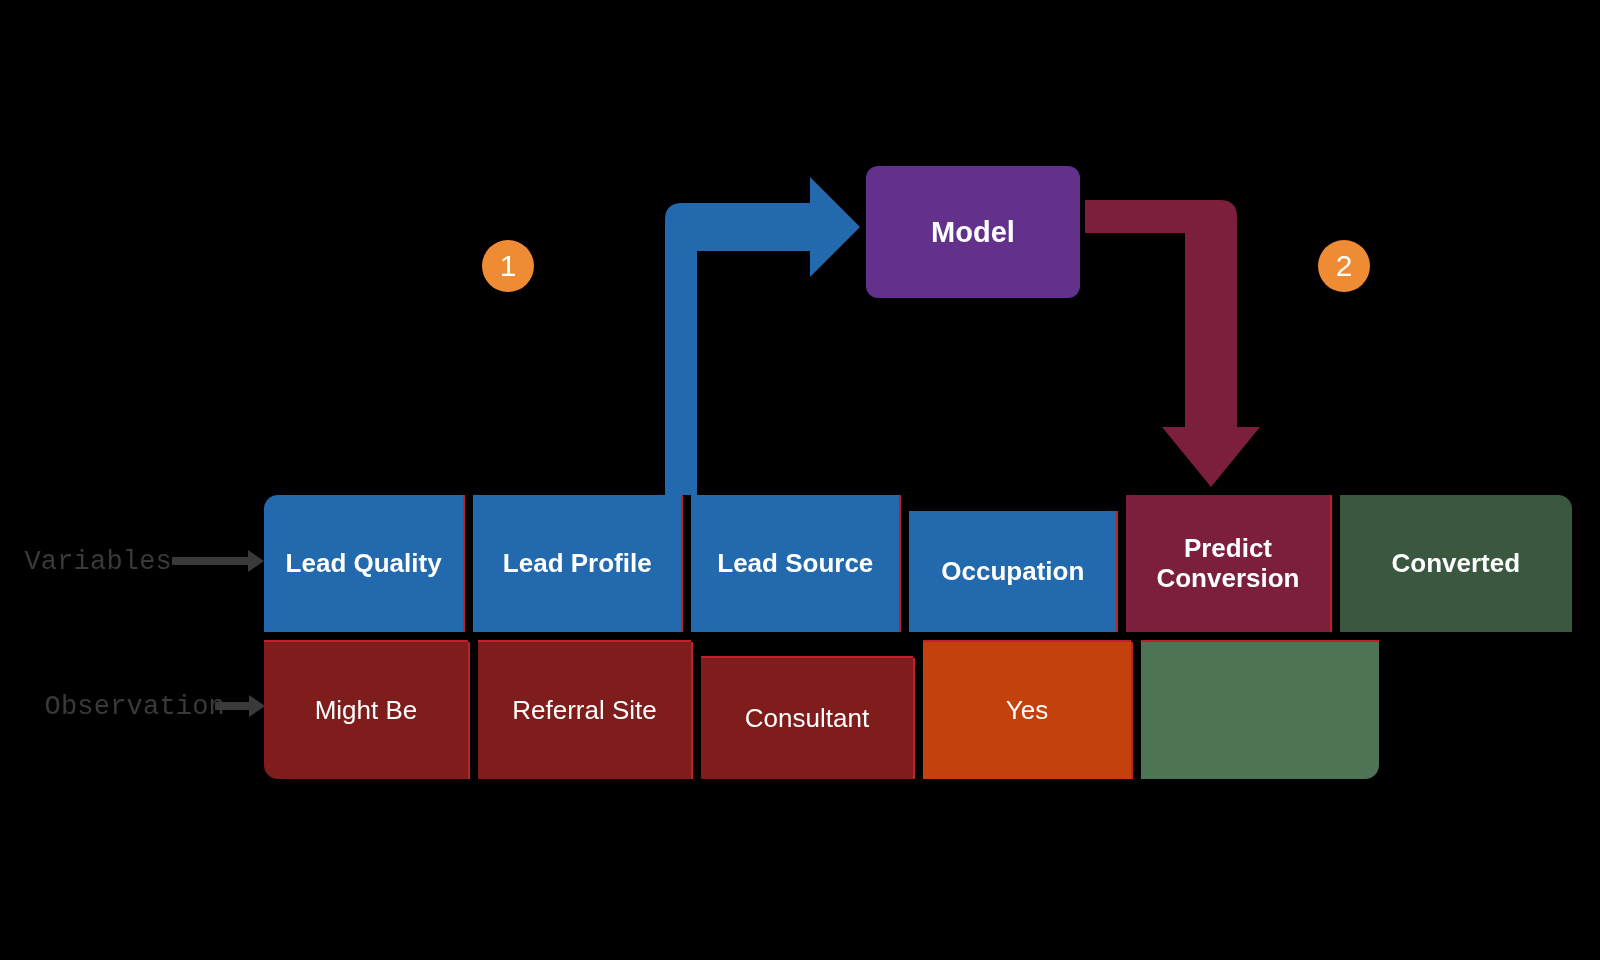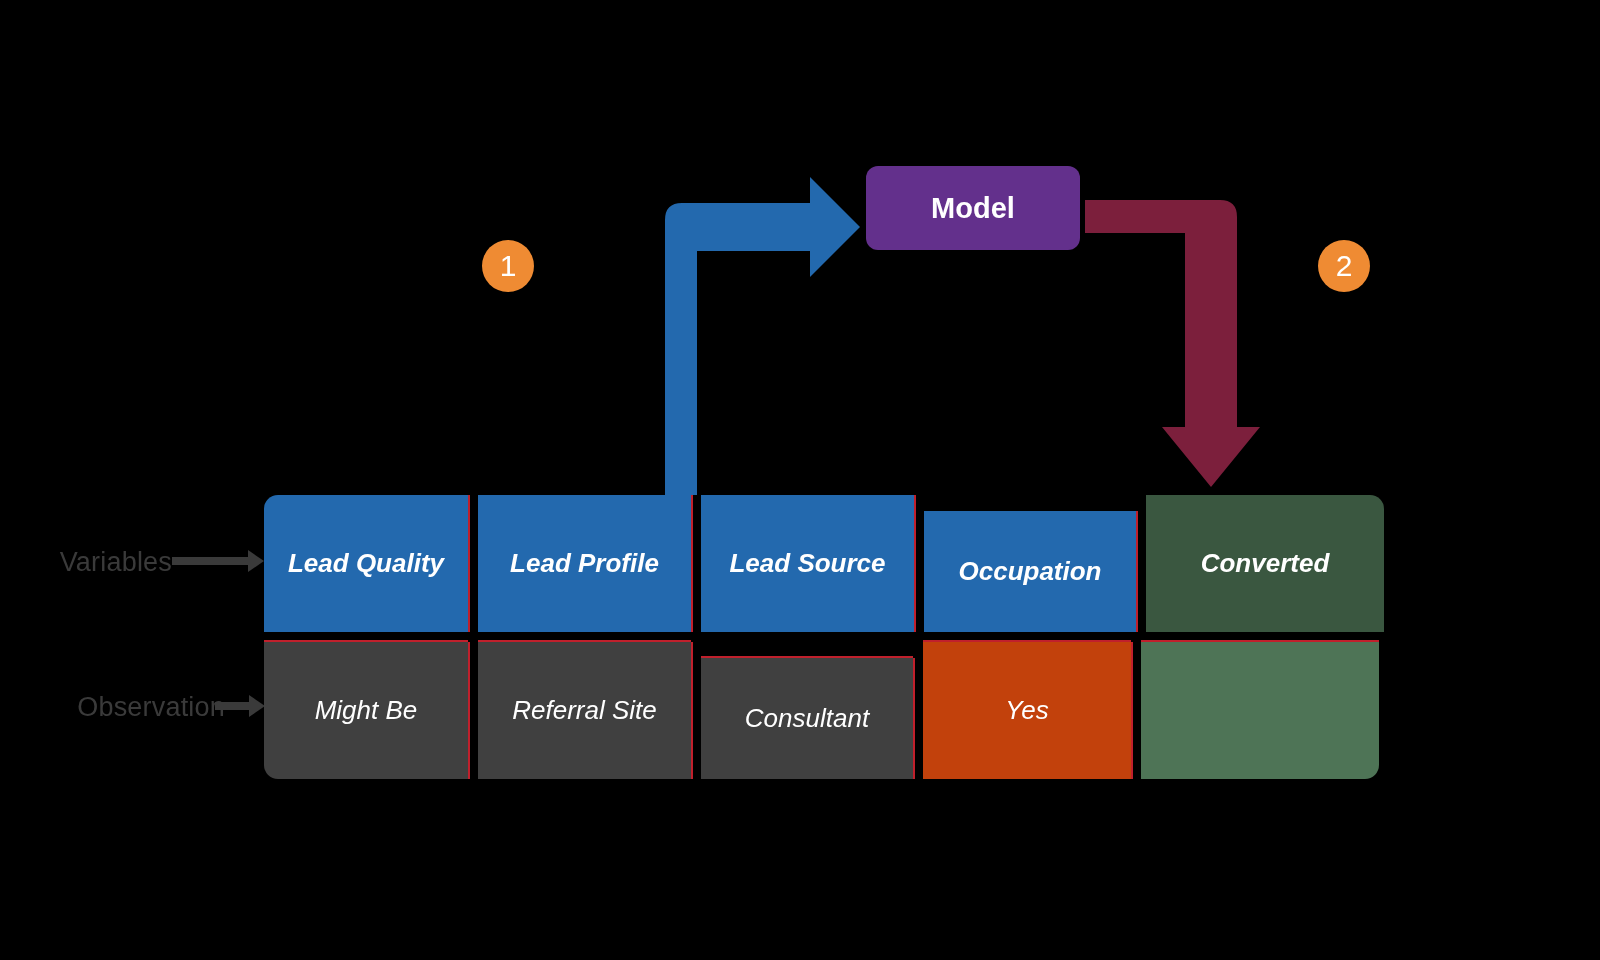--- a/index.html
+++ b/index.html
@@ -18,21 +18,21 @@
     width: 1600px;
     height: 960px;
     background: #000000;
   }
 
   
   .side-label {
     position: absolute;
     color: #3a3a3a;
     font-size: 27px;
-    font-family: Liberation Sans, sans-serif;
+    font-family: Liberation Mono, monospace;
     letter-spacing: 0.2px;
     white-space: nowrap;
     text-align: right;
   }
   #variables-label { left: 10px; top: 547px; width: 162px; }
   #observation-label { left: 10px; top: 692px; width: 215px; }
 
   .side-arrow {
     position: absolute;
     height: 8px;
@@ -71,42 +71,41 @@
   .cell {
     position: relative;
     box-sizing: border-box;
     display: flex;
     align-items: center;
     justify-content: center;
     text-align: center;
     color: #ffffff;
     margin-right: 10px;
     line-height: 1.15;
-    font-style: italic;
   }
   .cell:last-child { margin-right: 0; }
 
   .cell.w1 { width: 204px; }   
   .cell.w2 { width: 213px; }   
   .cell.w3 { width: 213px; }   
   .cell.w4 { width: 212px; margin-top: 16px; }   
   .cell.w5 { width: 208px; }   
   .cell.w6 { width: 238px; }   
 
   .cell.head {
     font-weight: bold;
     font-size: 26px;
   }
   .cell.obs {
     font-weight: normal;
     font-size: 26px;
   }
 
   .c-blue-dark  { background: #2369ae; }
-  .c-blue-light { background: #404040; }
+  .c-blue-light { background: #7f1d1d; }
   .c-red-dark   { background: #7c1f3c; }
   .c-red-light  { background: #c2410c; }
   .c-green-dark { background: #3a5740; }
   .c-green-light{ background: #4e7456; }
 
   
   #row-variables .cell:first-child { border-top-left-radius: 14px; }
   #row-variables .cell:last-child  { border-top-right-radius: 14px; }
   #row-observation .cell:first-child { border-bottom-left-radius: 14px; }
   #row-observation .cell:last-child  { border-bottom-right-radius: 14px; }
@@ -130,21 +129,21 @@
     height: 2px;
     background: #c0202c;
   }
 
   
   #model-box {
     position: absolute;
     left: 866px;
     top: 166px;
     width: 214px;
-    height: 84px;
+    height: 132px;
     background: #63308c;
     border-radius: 12px;
     display: flex;
     align-items: center;
     justify-content: center;
     color: #ffffff;
     font-size: 29px;
     font-weight: bold;
   }
 
@@ -240,20 +239,23 @@
         </div>
       <div class="cell head w2 c-blue-dark">
           <span>Lead Profile</span>
         </div>
       <div class="cell head w3 c-blue-dark">
           <span>Lead Source</span>
         </div>
       <div class="cell head w4 c-blue-dark">
           <span>Occupation</span>
         </div>
+      <div class="cell head w5 c-red-dark">
+          <span>Predict Conversion</span>
+        </div>
       <div class="cell head w6 c-green-dark">
           <span>Converted</span>
         </div>
     </div>
 
     <div id="row-observation" class="grid-row">
       <div class="cell obs w1 c-blue-light">
           <span>Might Be</span>
         </div>
       <div class="cell obs w3 c-blue-light">

